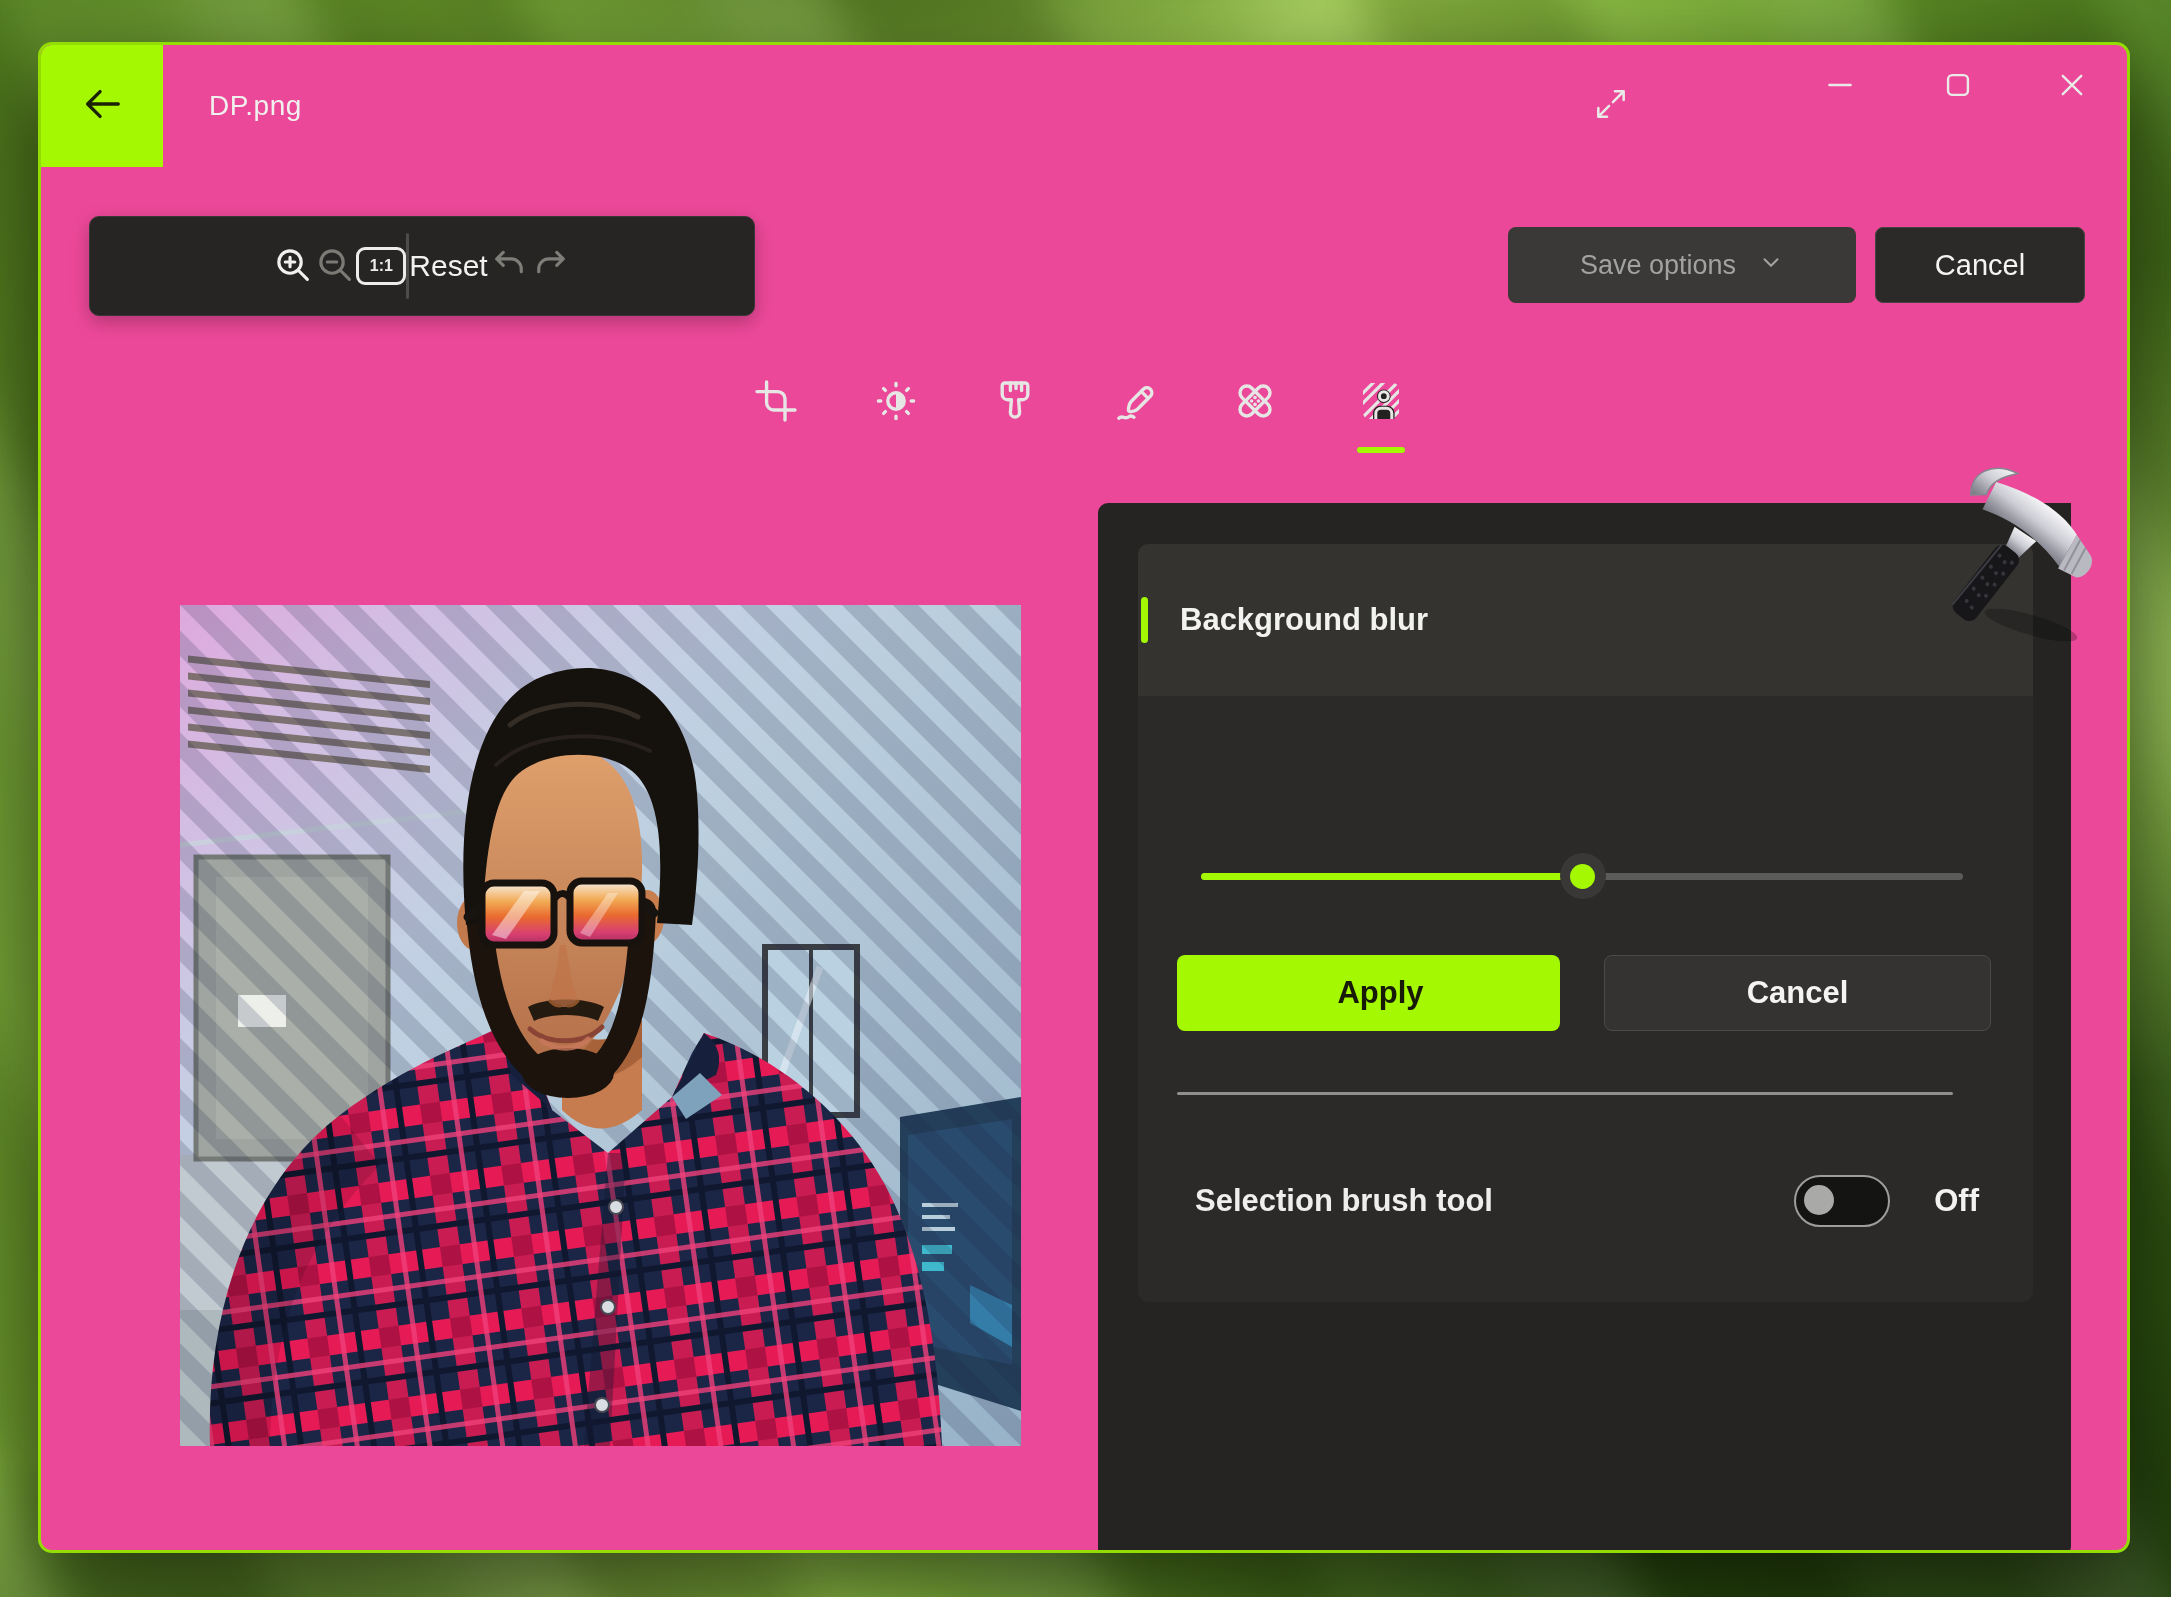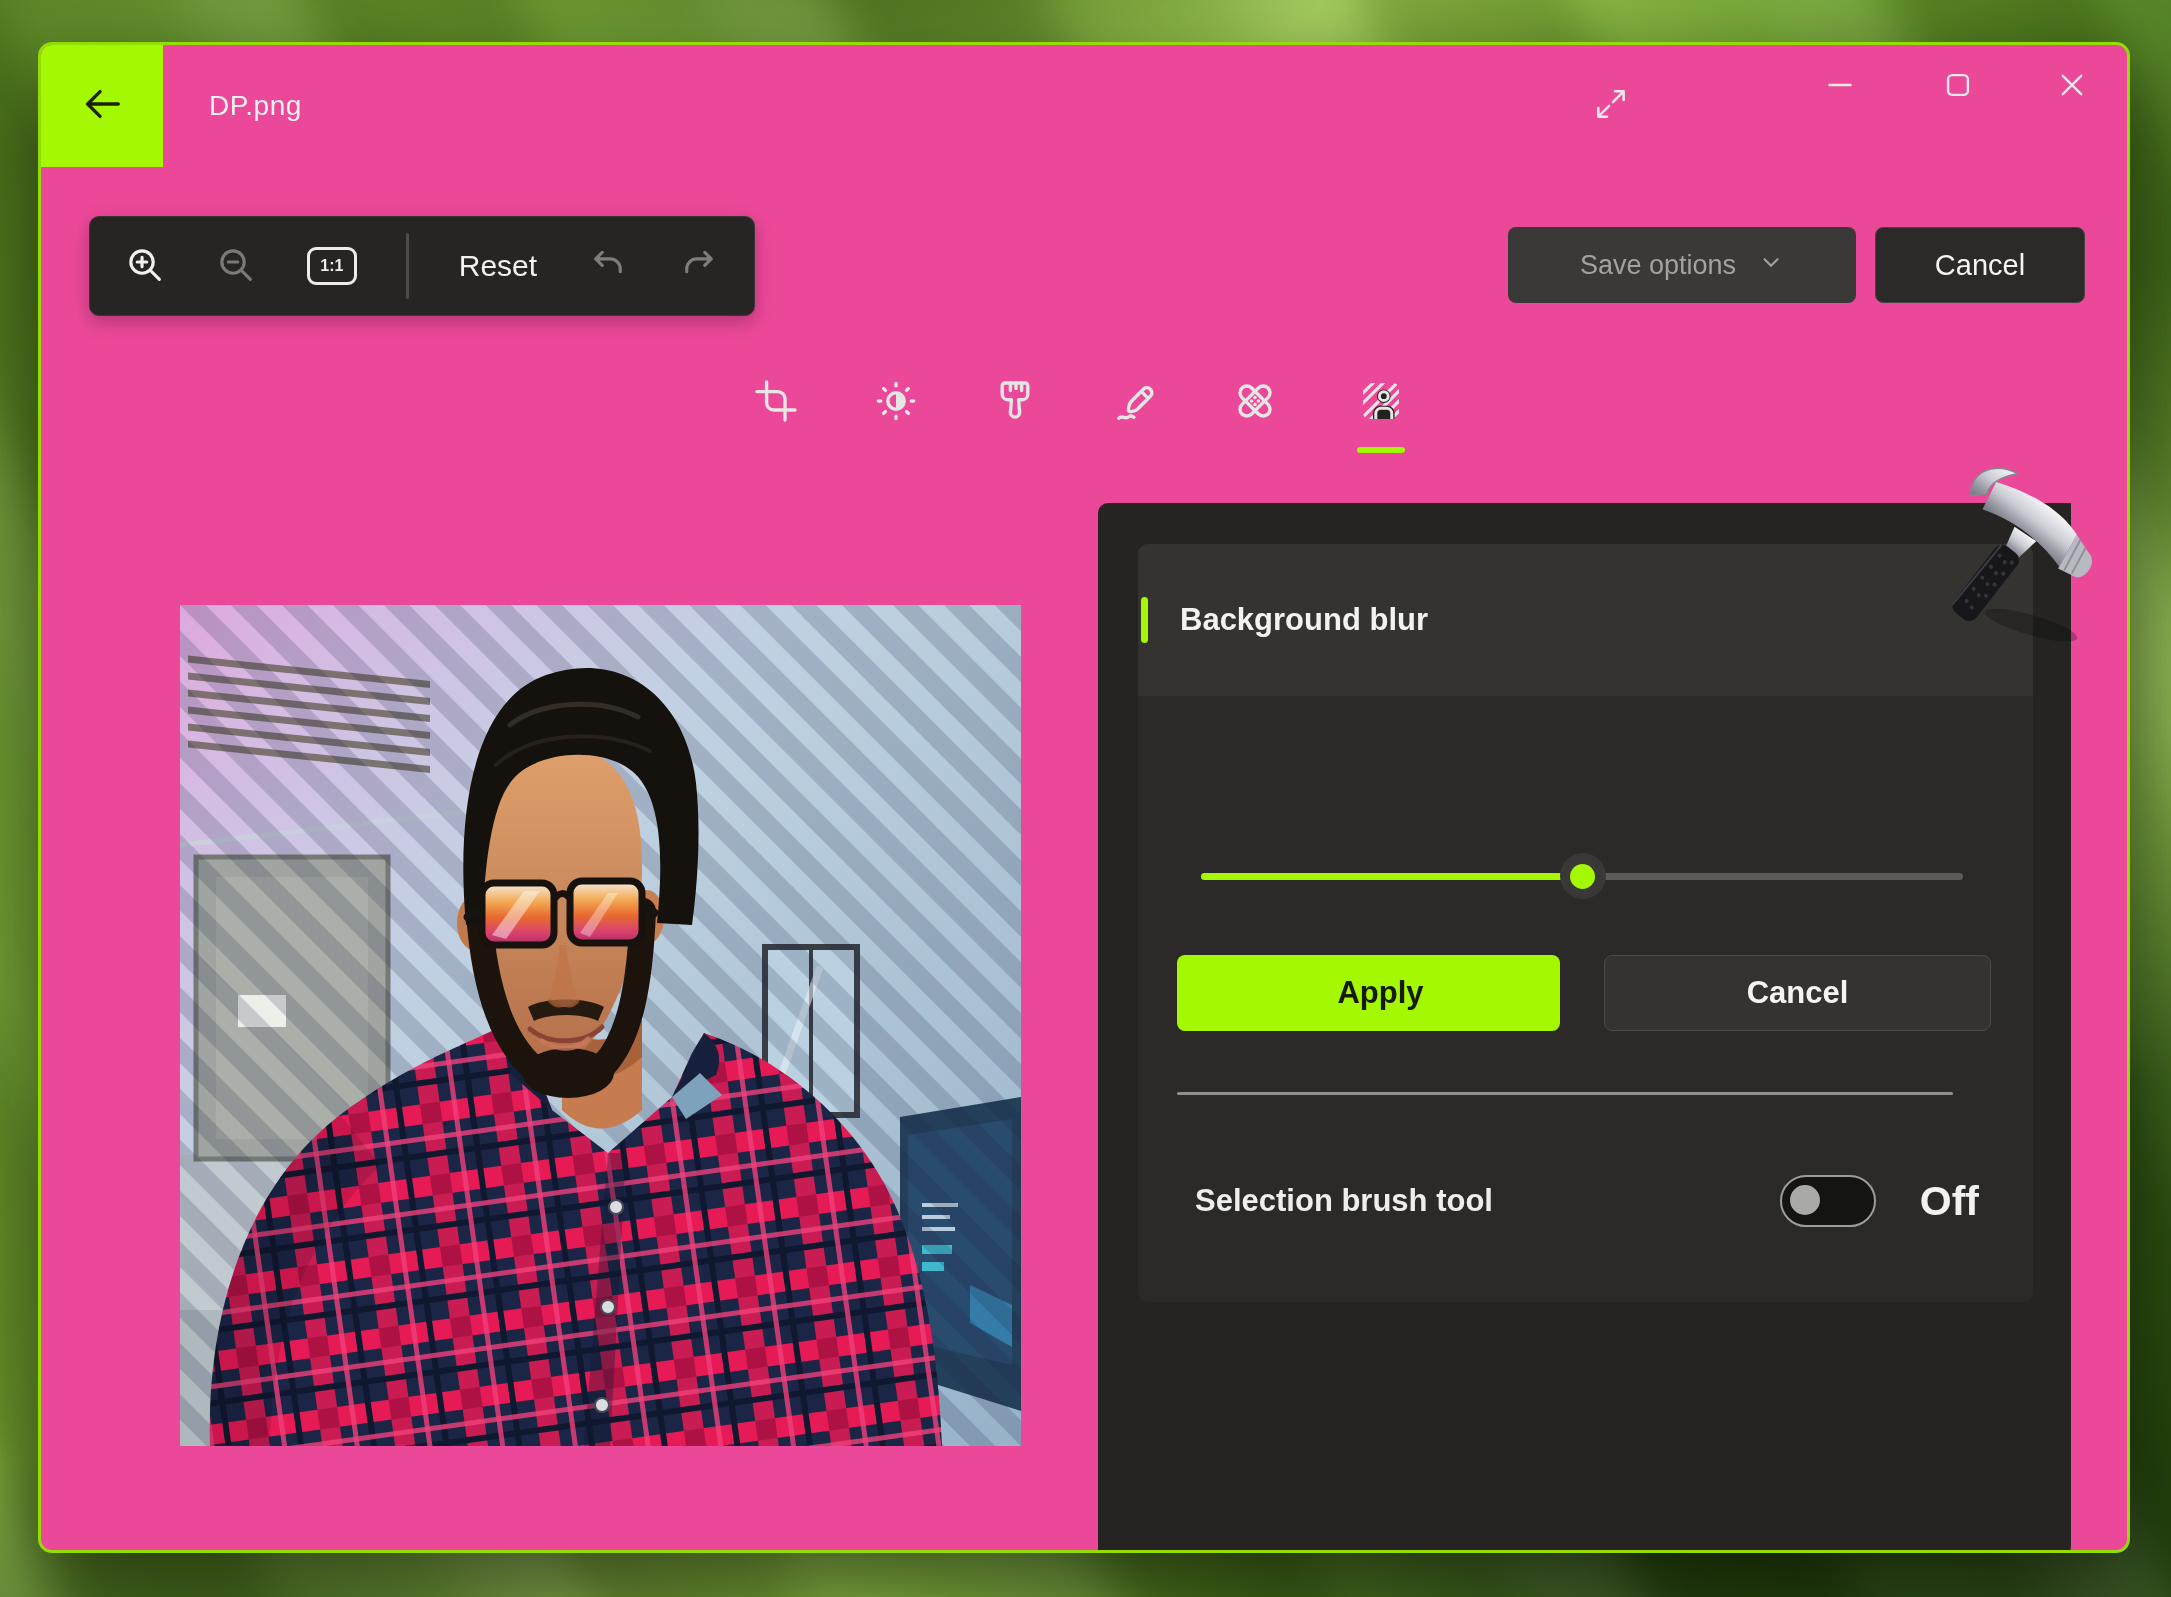--- a/index.html
+++ b/index.html
@@ -29,21 +29,21 @@
     background:var(--accent,#a3f802); border-radius:10px 0 0 0; display:flex; align-items:center; justify-content:center; cursor:pointer; }
   .win-title { position:absolute; left:168px; top:0; height:122px; display:flex; align-items:center;
     color:#f0f0ee; font-size:28px; letter-spacing:.5px; }
   .cap-btn { position:absolute; top:12px; width:66px; height:60px; display:flex; align-items:center; justify-content:center; cursor:pointer; }
   .fullscreen-btn { position:absolute; left:1534px; top:26px; width:72px; height:70px; display:flex; align-items:center; justify-content:center; cursor:pointer; }
   .min-btn { left:1766px; } .max-btn { left:1884px; } .close-btn { left:1998px; }
 
   
   .toolbar { position:absolute; left:48px; top:171px; width:666px; height:100px;
     background:#262523; border:1px solid #393836; border-radius:10px;
-    display:flex; align-items:center; justify-content:space-between; padding:0 34px;
+    display:flex; align-items:center; justify-content:center; padding:0 34px;
     box-shadow:0 6px 18px rgba(0,0,0,.25); }
   .tool-btn { display:flex; align-items:center; justify-content:center; cursor:pointer; background:none; border:none; }
   .tool-divider { width:3px; height:66px; background:#4d4c4a; border-radius:2px; }
   .reset-label { color:#f1f1ef; font-size:30px; cursor:pointer; }
   .one2one { width:50px; height:38px; border:3px solid #ececea; border-radius:9px;
     display:flex; align-items:center; justify-content:center; color:#ececea; font-size:16px; font-weight:bold; }
 
   
   .save-options { position:absolute; left:1467px; top:182px; width:348px; height:76px;
     background:#3a3937; border-radius:8px; display:flex; align-items:center; justify-content:center; gap:22px;
@@ -83,21 +83,21 @@
     background:var(--accent,#a3f802); color:#171a06; font-size:31px; display:flex; align-items:center; justify-content:center; cursor:pointer;padding-left:24px; }
   .cancel-btn { position:absolute; left:466px; top:411px; width:387px; height:76px; border-radius:8px;
     background:#343331; border:1px solid #4b4a48; color:#f4f4f2; font-size:31px; display:flex; align-items:center; justify-content:center; cursor:pointer; }
 
   .panel-divider { position:absolute; left:39px; top:548px; width:776px; height:3px; background:#8f8f8d; border-radius:2px; }
 
   .selection-row { position:absolute; left:57px; right:54px; top:620px; height:74px; display:flex; align-items:center; }
   .selection-label { color:#eeeeec; font-size:31px; }
   .toggle { margin-left:auto; width:96px; height:52px; border-radius:26px; background:#141412; border:2px solid #9d9d9b; position:relative; cursor:pointer; }
   .toggle-knob { position:absolute; left:8px; top:8px; width:30px; height:30px; border-radius:50%; background:#a9a9a7; }
-  .toggle-state { margin-left:44px; color:#f2f2f0; font-size:41px; }
+  .toggle-state { margin-left:44px; color:#f2f2f0; font-size:31px; }
 
   .hammer { position:absolute; left:1872px; top:404px; width:214px; height:204px; pointer-events:none; z-index:5; }
 </style>
 </head>
 <body>
 
 <div class="wallpaper"></div>
 
 <div class="window">
 

